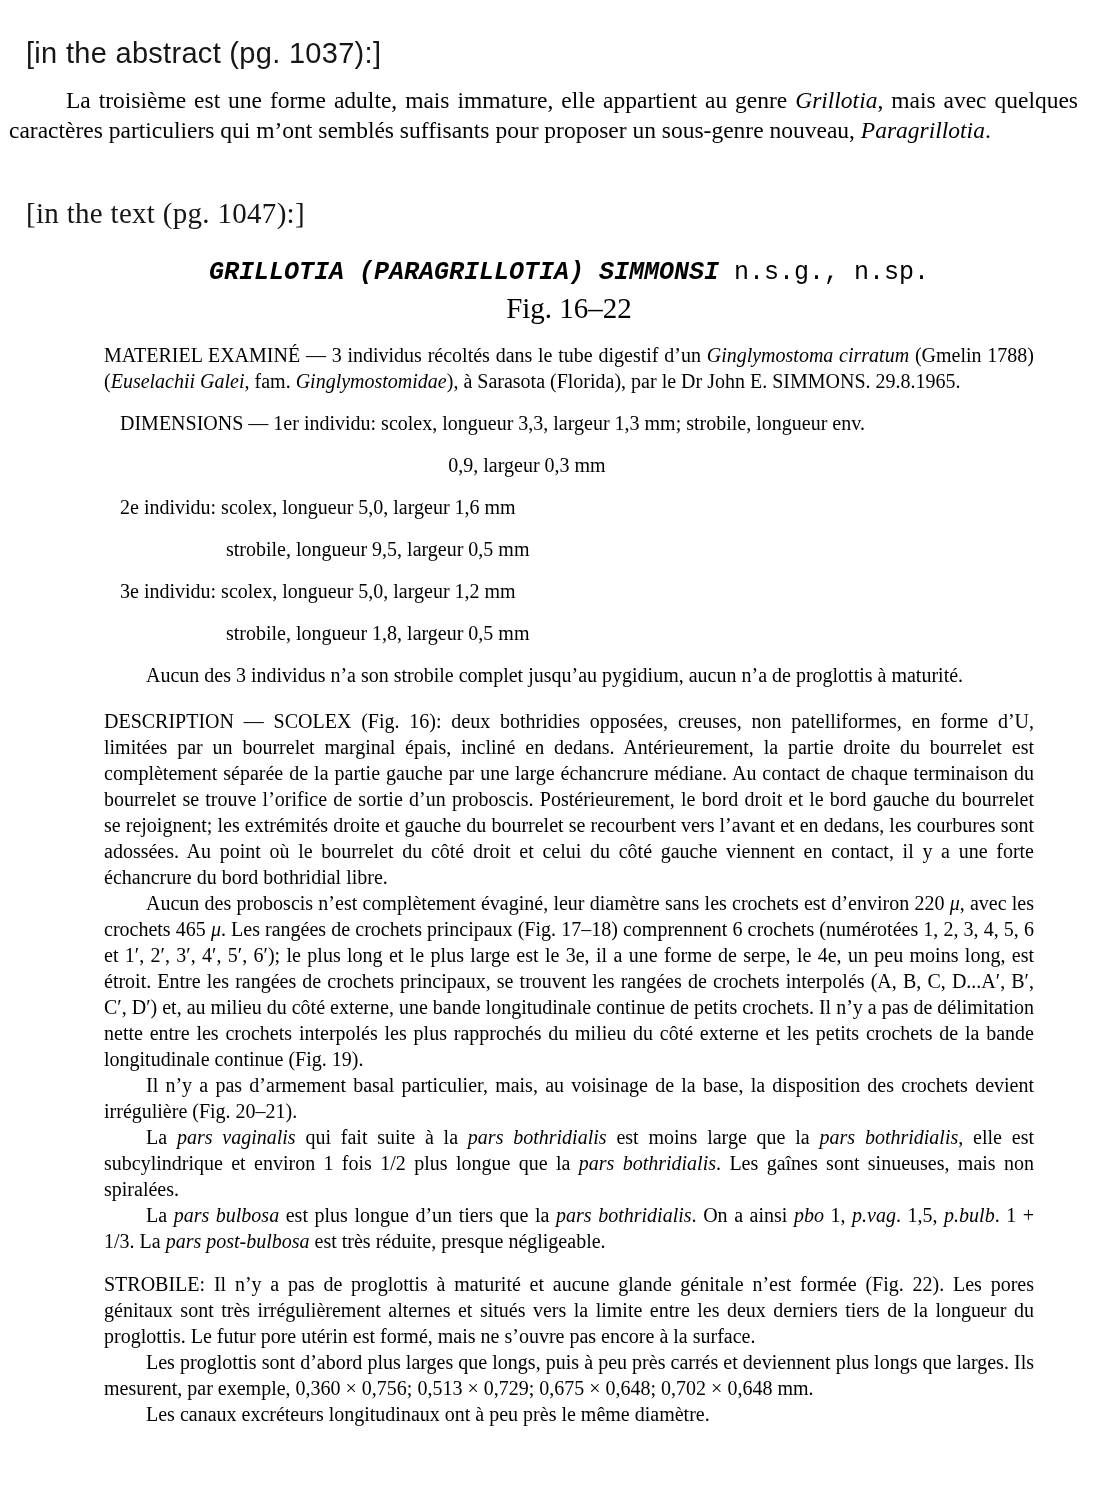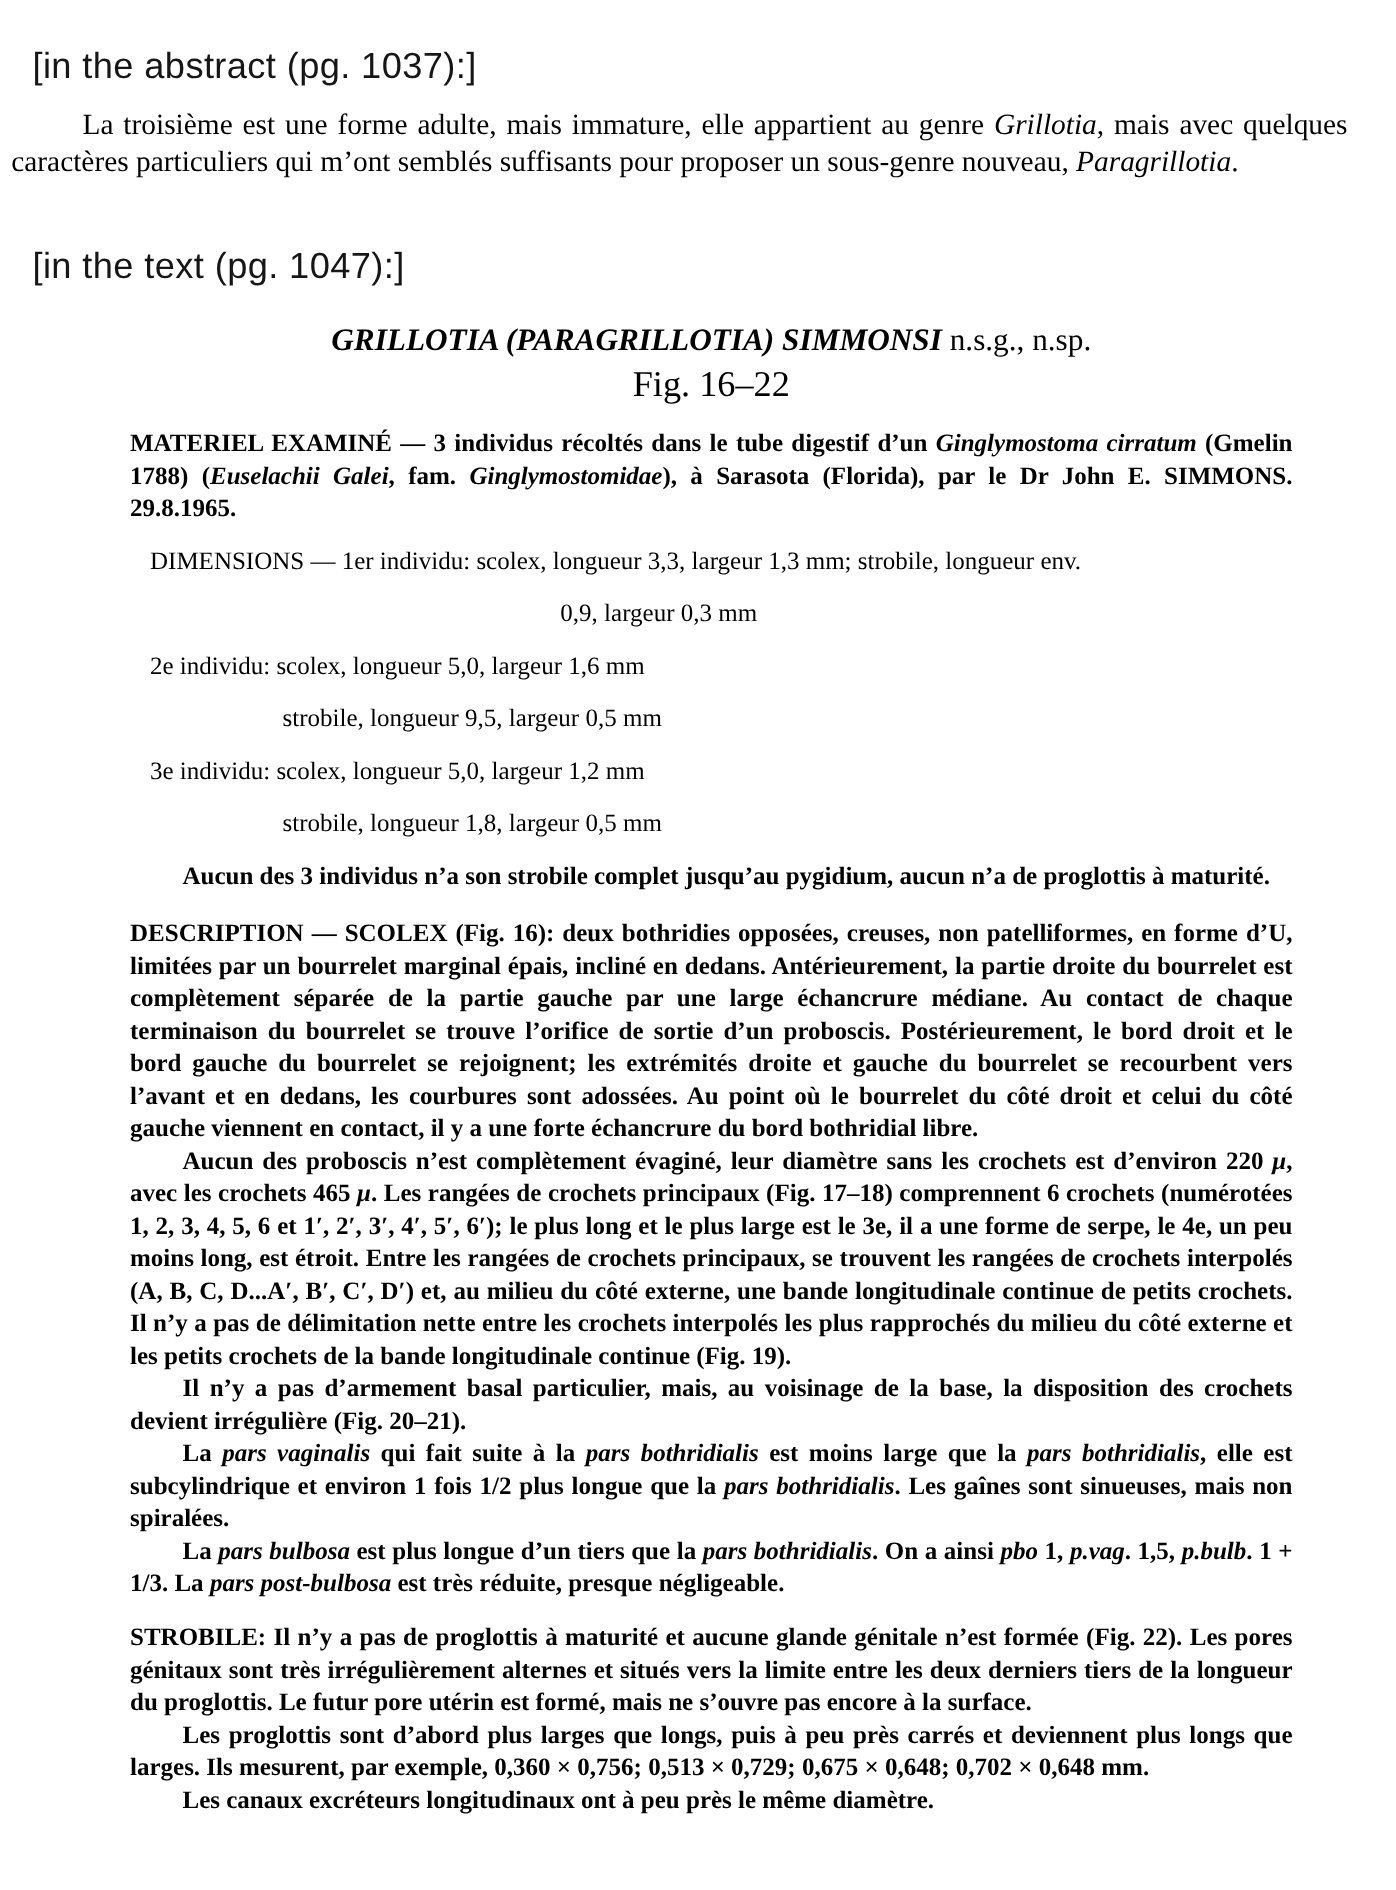--- a/index.html
+++ b/index.html
@@ -15,52 +15,52 @@
   }
   .loc-header {
     font-family: "Liberation Sans", sans-serif;
     font-size: 29px;
     line-height: 33px;
     color: #161616;
     letter-spacing: 0.3px;
     font-weight: 400;
   }
   .h1pos { padding: 37px 0 0 26px; }
-  .h2pos { margin: 52px 0 16px 26px; }
+  .h2pos { margin: 52px 0 16px 26px; font-family: Liberation Serif, serif; }
   .abstract-para {
     font-size: 23.5px;
     line-height: 30px;
     text-align: justify;
     margin: 15px 5px 0 9px;
     text-indent: 57px;
   }
   .content {
     width: 930px;
     margin-left: 104px;
     font-size: 20px;
     line-height: 26px;
   }
   .title-line {
     text-align: center;
     font-size: 25px;
     line-height: 30px;
     margin: 28px 0 0 0;
     font-weight: normal;
+    font-family: Liberation Mono, monospace;
   }
   .fig-line {
     text-align: center;
     font-size: 29px;
     line-height: 26px;
     margin-top: 7px;
   }
   .para {
     margin: 0;
     text-align: justify;
     text-indent: 42px;
-    font-weight: bold;
   }
   .no-indent { text-indent: 0; }
   .mt-materiel { margin-top: 21px; }
   .dims { margin-top: 10px; }
   .dim-line { margin: 16px; }
   .dim-center { text-align: center; margin-right: 100px; }
   .dim-sub { padding-left: 106px; }
   .mt-desc { margin-top: 20px; }
   .mt-strobile { margin-top: 17px; }
   

